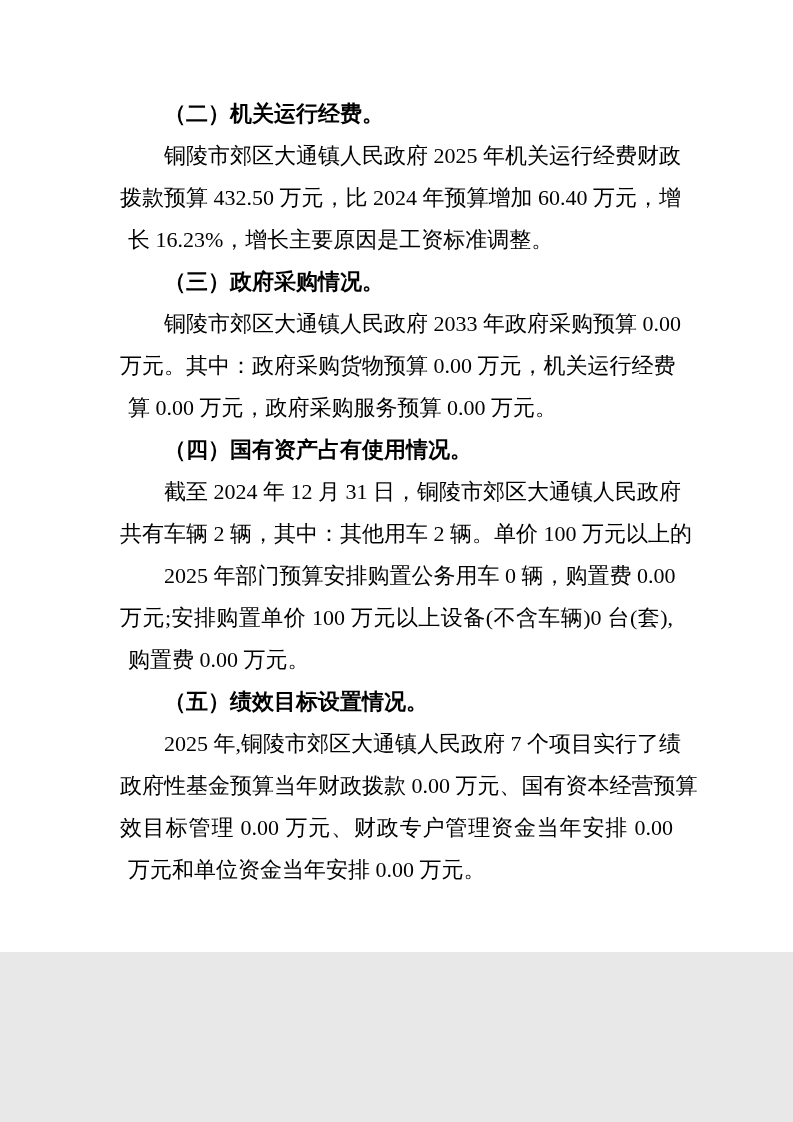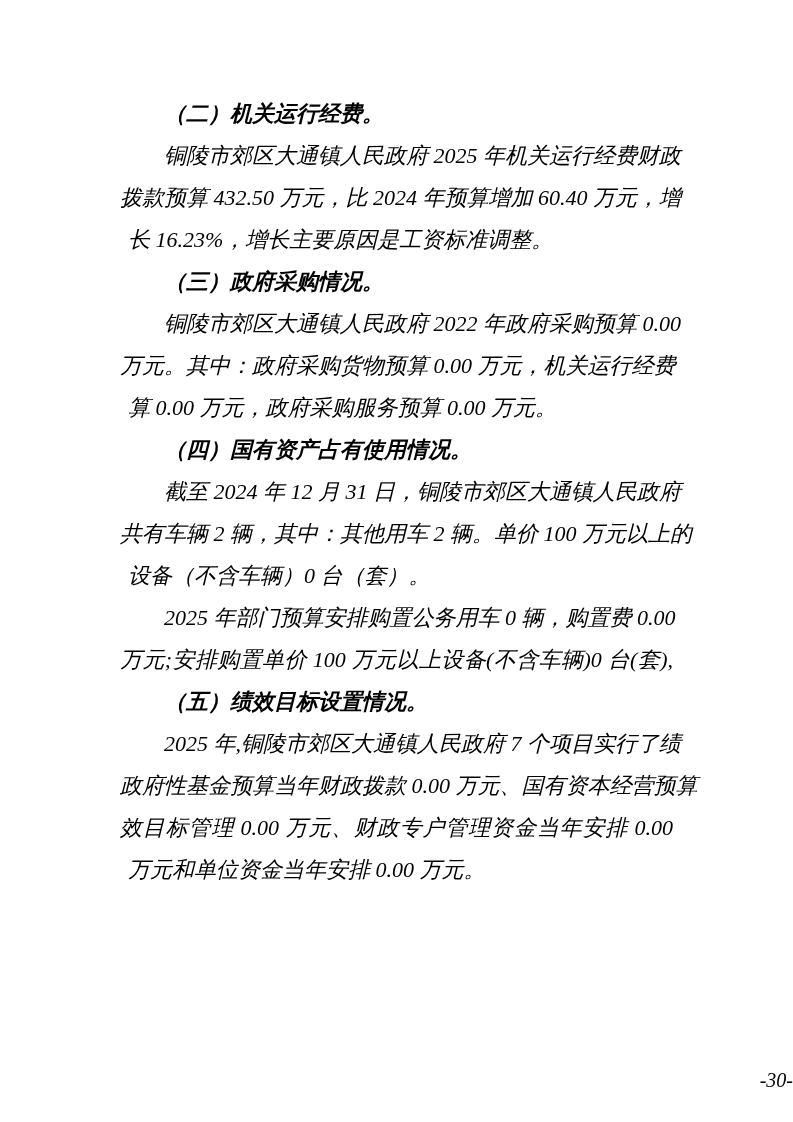--- a/index.html
+++ b/index.html
@@ -4,27 +4,26 @@
 <title>Budget Document Page</title>
 <style>
   html, body {
     margin: 0;
     padding: 0;
     background: #e8e8e8;
   }
   .page {
     position: relative;
     width: 793px;
-    height: 1122px;
+    height: 952px;
     margin: 0 auto;
     background: #ffffff;
     overflow: hidden;
     font-family: "Liberation Serif", "DejaVu Serif", serif;
     color: #000000;
-    font-style: italic;
   }
   .doc-body {
     position: absolute;
     left: 120px;
     top: 93px;
     width: 553px;
     font-size: 22px;
     line-height: 42px;
   }
   .heading {
@@ -64,33 +63,33 @@
 <div class="page">
   <div class="doc-body">
       <div class="heading">（二）机关运行经费。</div>
       <div class="paragraph">
         <div class="line first">铜陵市郊区大通镇人民政府 2025 年机关运行经费财政</div>
         <div class="line">拨款预算 432.50 万元，比 2024 年预算增加 60.40 万元，增</div>
         <div class="line last">长 16.23%，增长主要原因是工资标准调整。</div>
       </div>
       <div class="heading">（三）政府采购情况。</div>
       <div class="paragraph">
-        <div class="line first">铜陵市郊区大通镇人民政府 2022 年政府采购预算 0.00</div>
+        <div class="line first">铜陵市郊区大通镇人民政府 2033 年政府采购预算 0.00</div>
         <div class="line">万元。其中：政府采购货物预算 0.00 万元，机关运行经费</div>
         <div class="line last">算 0.00 万元，政府采购服务预算 0.00 万元。</div>
       </div>
       <div class="heading">（四）国有资产占有使用情况。</div>
       <div class="paragraph">
         <div class="line first">截至 2024 年 12 月 31 日，铜陵市郊区大通镇人民政府</div>
         <div class="line">共有车辆 2 辆，其中：其他用车 2 辆。单价 100 万元以上的</div>
-        <div class="line last">设备（不含车辆）0 台（套）。</div>
       </div>
       <div class="paragraph">
         <div class="line first">2025 年部门预算安排购置公务用车 0 辆，购置费 0.00</div>
         <div class="line">万元;安排购置单价 100 万元以上设备(不含车辆)0 台(套),</div>
+        <div class="line last">购置费 0.00 万元。</div>
       </div>
       <div class="heading">（五）绩效目标设置情况。</div>
       <div class="paragraph">
         <div class="line first">2025 年,铜陵市郊区大通镇人民政府 7 个项目实行了绩</div>
         <div class="line">政府性基金预算当年财政拨款 0.00 万元、国有资本经营预算</div>
         <div class="line">效目标管理 0.00 万元、财政专户管理资金当年安排 0.00</div>
         <div class="line last">万元和单位资金当年安排 0.00 万元。</div>
       </div>
     </div>
   <div class="page-footer">-30-</div>

